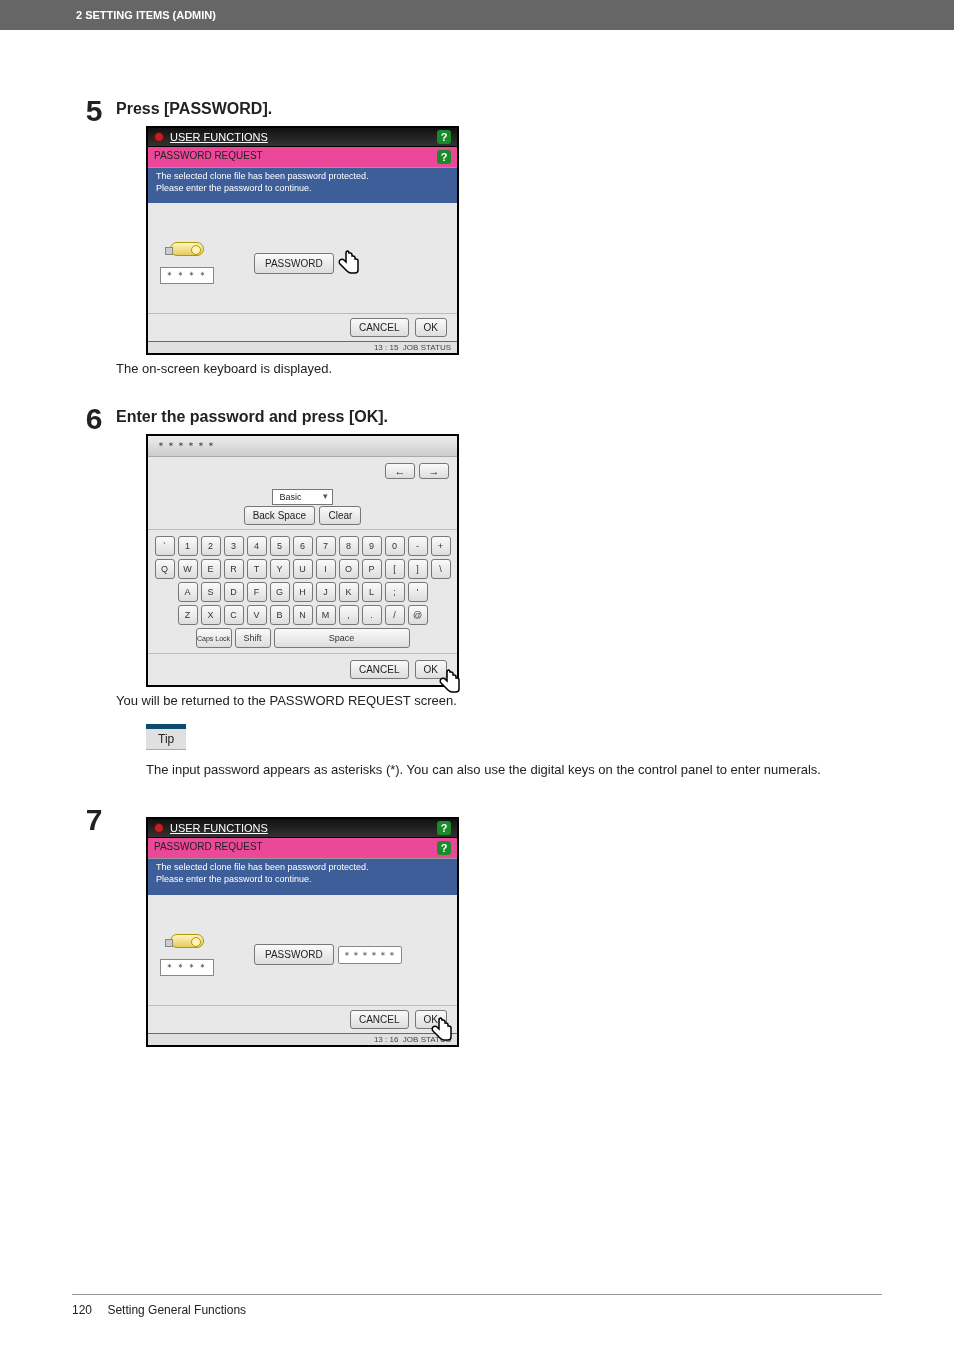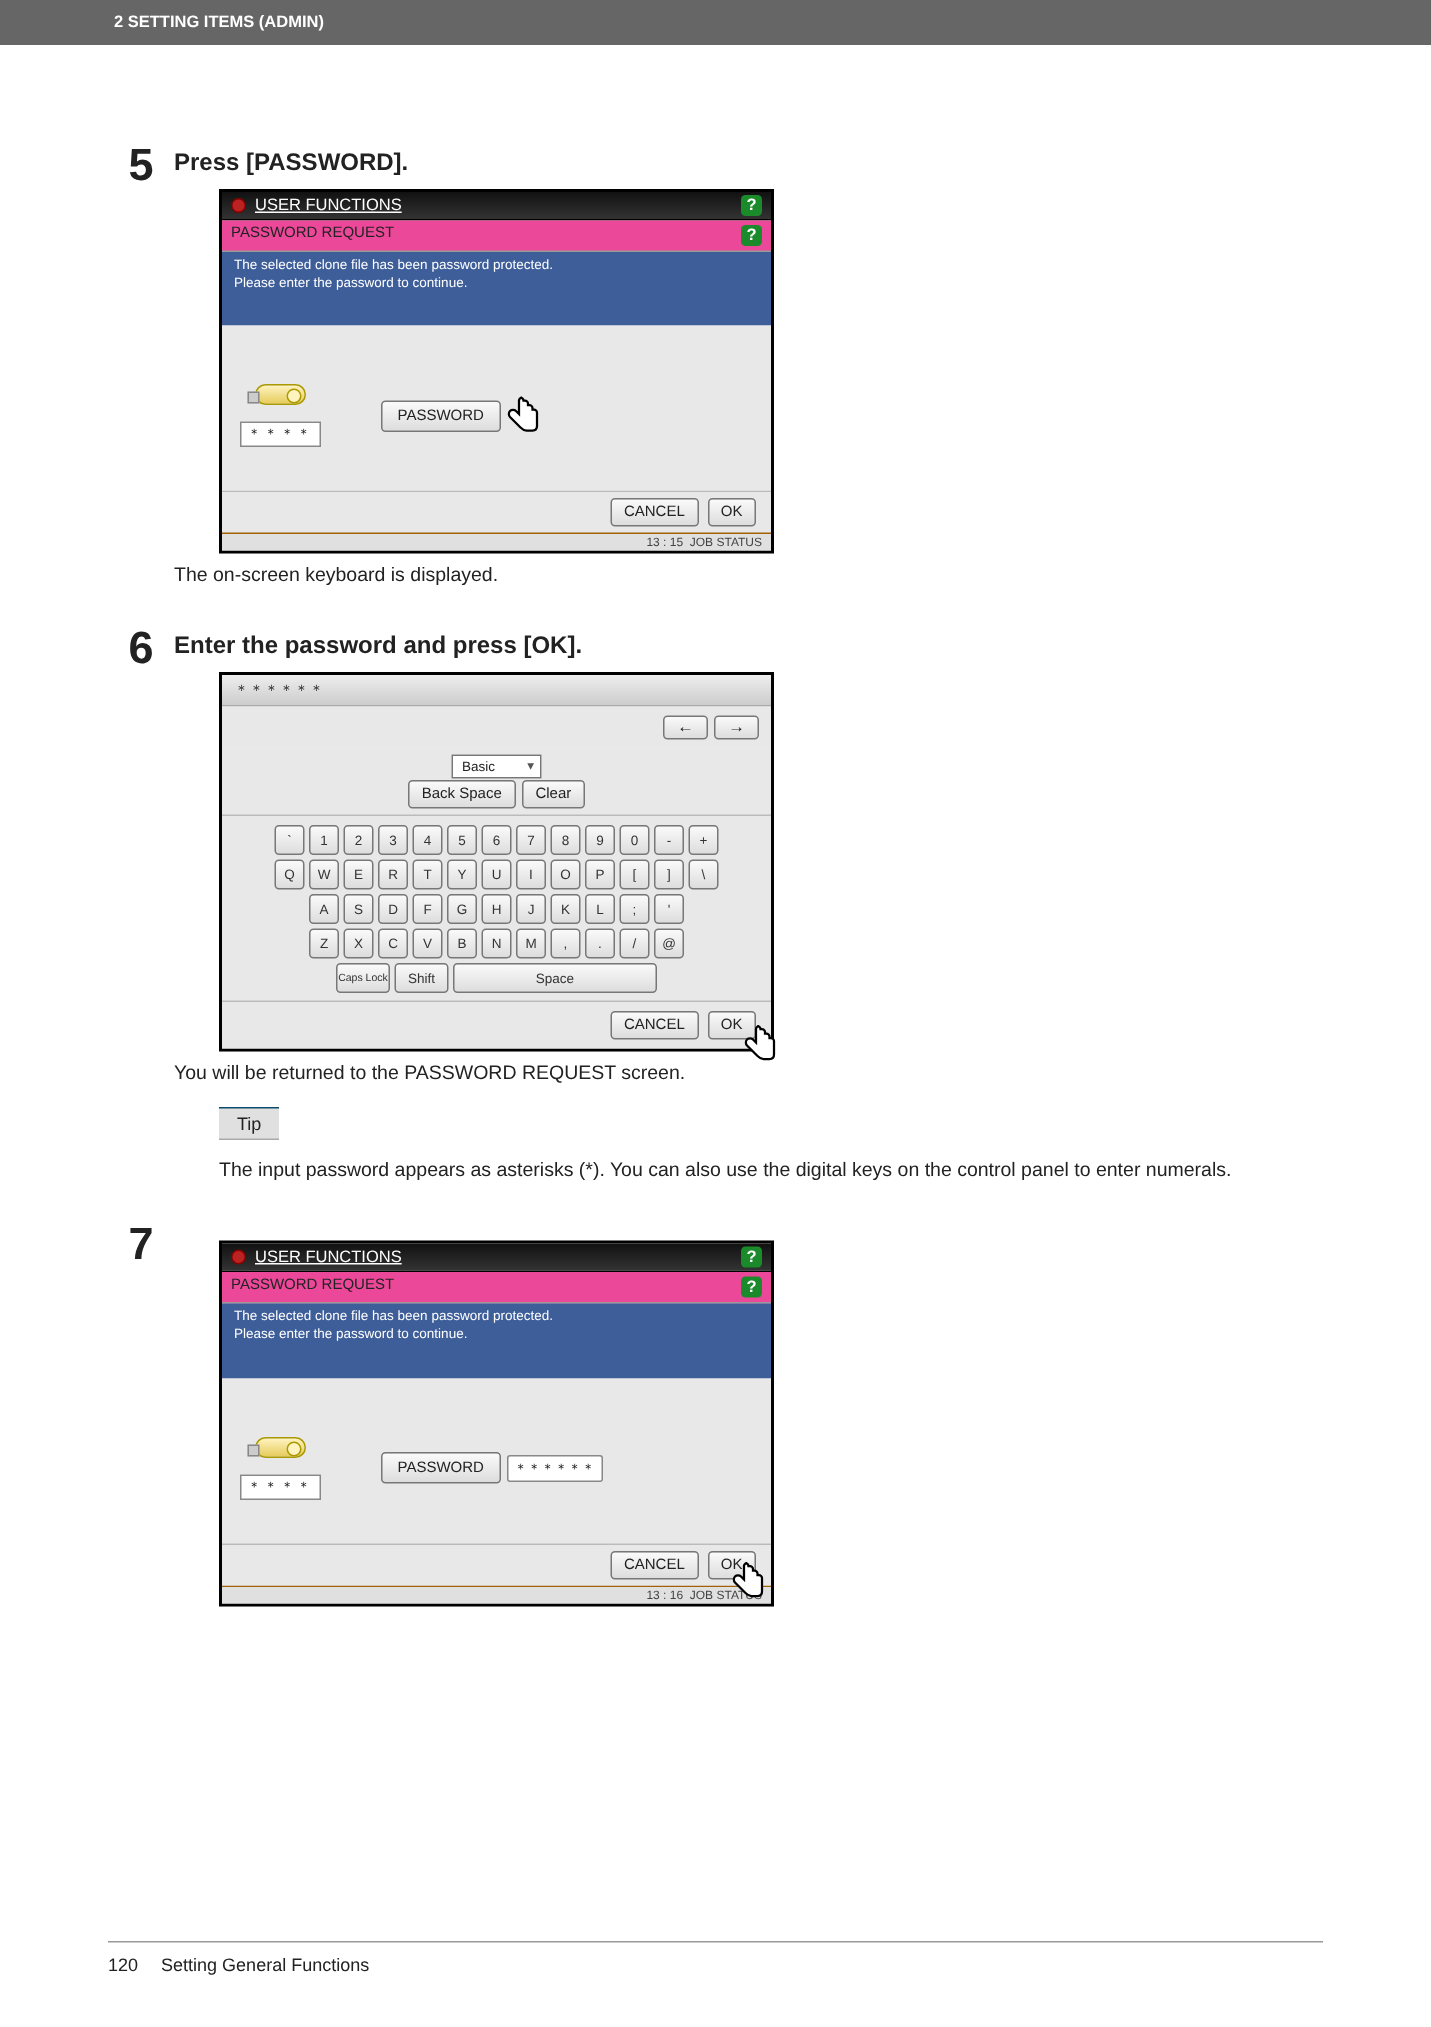--- a/index.html
+++ b/index.html
@@ -62,27 +62,27 @@
   .step-body { flex: 1; padding-top: 4px; }
   .step-title { font-size: 16px; font-weight: bold; margin-bottom: 8px; }
   .step-text { font-size: 13px; margin: 6px 0; }
 
   .tip {
     display: inline-block;
     background: var(--tip-bg);
     padding: 3px 12px;
     font-size: 12px;
     margin: 10px 0 6px 30px;
-    border-top: 1px solid #0c4a6e;
+    border-top: 5px solid #0c4a6e;
     border-bottom: 1px solid #aaa;
   }
 
   
   .lcd {
-    width: 370px;
+    width: 313px;
     border: 2px solid #000;
     background: #f0f0f0;
     margin: 8px 0 6px 30px;
     position: relative;
   }
   .lcd-uf {
     background: linear-gradient(#111,#333);
     color: #fff;
     font-size: 11px;
     padding: 2px 6px;
@@ -104,21 +104,21 @@
     font-size: 10px;
     padding: 3px 6px;
     display: flex;
     justify-content: space-between;
     border-bottom: 1px solid #999;
   }
   .lcd-msg {
     background: var(--lcd-bluebar);
     color: #fff;
     font-size: 9px;
-    padding: 3px 8px 23px;
+    padding: 3px 8px 9px;
     line-height: 1.3;
   }
   .lcd-body {
     background: var(--lcd-bg);
     min-height: 110px;
     padding: 20px 12px 10px;
     display:flex;
     align-items:center;
     gap: 40px;
     position:relative;

